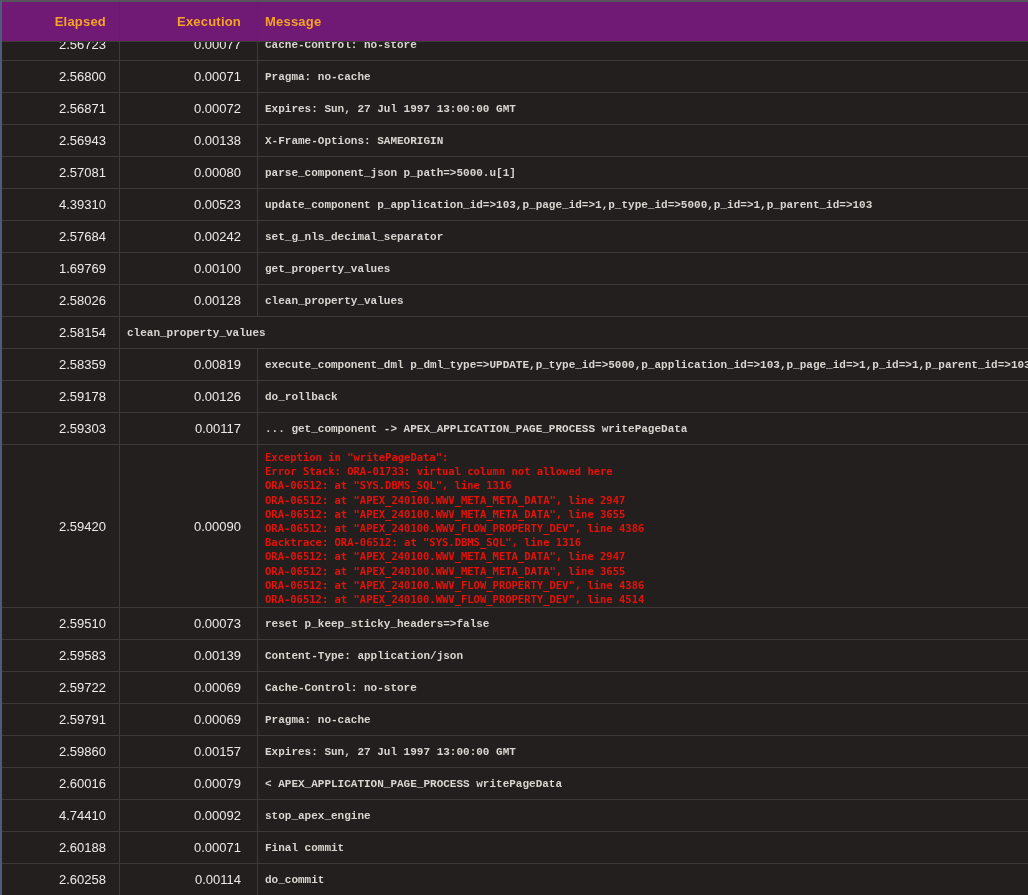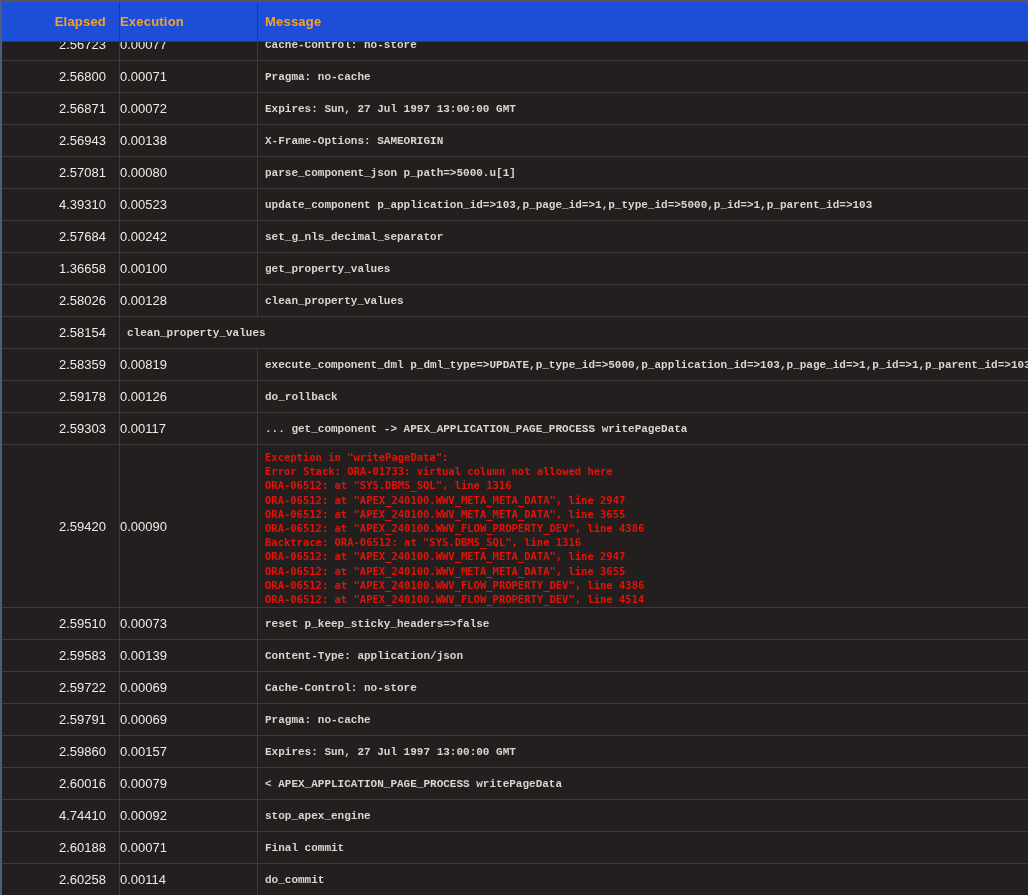--- a/index.html
+++ b/index.html
@@ -15,21 +15,21 @@
     box-sizing: border-box;
     background: #231f1e;
     border-top: 2px solid #56545a;
     border-left: 2px solid #4d5c7c;
     overflow: hidden;
   }
   .hdr-row {
     position: absolute;
     top: 0; left: 0; right: 0;
     height: 40px;
-    background: #1d4ed8;
+    background: #701a75;
     display: flex;
     z-index: 2;
     border-bottom: 1px solid #3e3a37;
     box-sizing: border-box;
   }
   .rows {
     position: absolute;
     top: 27px; left: 0; right: 0;
     z-index: 1;
   }
@@ -50,21 +50,21 @@
   }
   .c1 {
     width: 118px;
     justify-content: flex-end;
     padding-right: 13px;
     border-right: 1px solid #3e3a37;
     flex: none;
   }
   .c2 {
     width: 138px;
-    justify-content: flex-start;
+    justify-content: flex-end;
     padding-right: 16px;
     border-right: 1px solid #3e3a37;
     flex: none;
   }
   .c3 {
     flex: 1;
     padding-left: 7px;
     justify-content: flex-start;
   }
   .hdr-cell {
@@ -186,21 +186,21 @@
         </div>
         <div class="cell c2">
           <span class="num">0.00242</span>
         </div>
         <div class="cell c3">
           <span class="msg">set_g_nls_decimal_separator</span>
         </div>
       </div>
       <div class="row">
         <div class="cell c1">
-          <span class="num">1.36658</span>
+          <span class="num">1.69769</span>
         </div>
         <div class="cell c2">
           <span class="num">0.00100</span>
         </div>
         <div class="cell c3">
           <span class="msg">get_property_values</span>
         </div>
       </div>
       <div class="row">
         <div class="cell c1">

